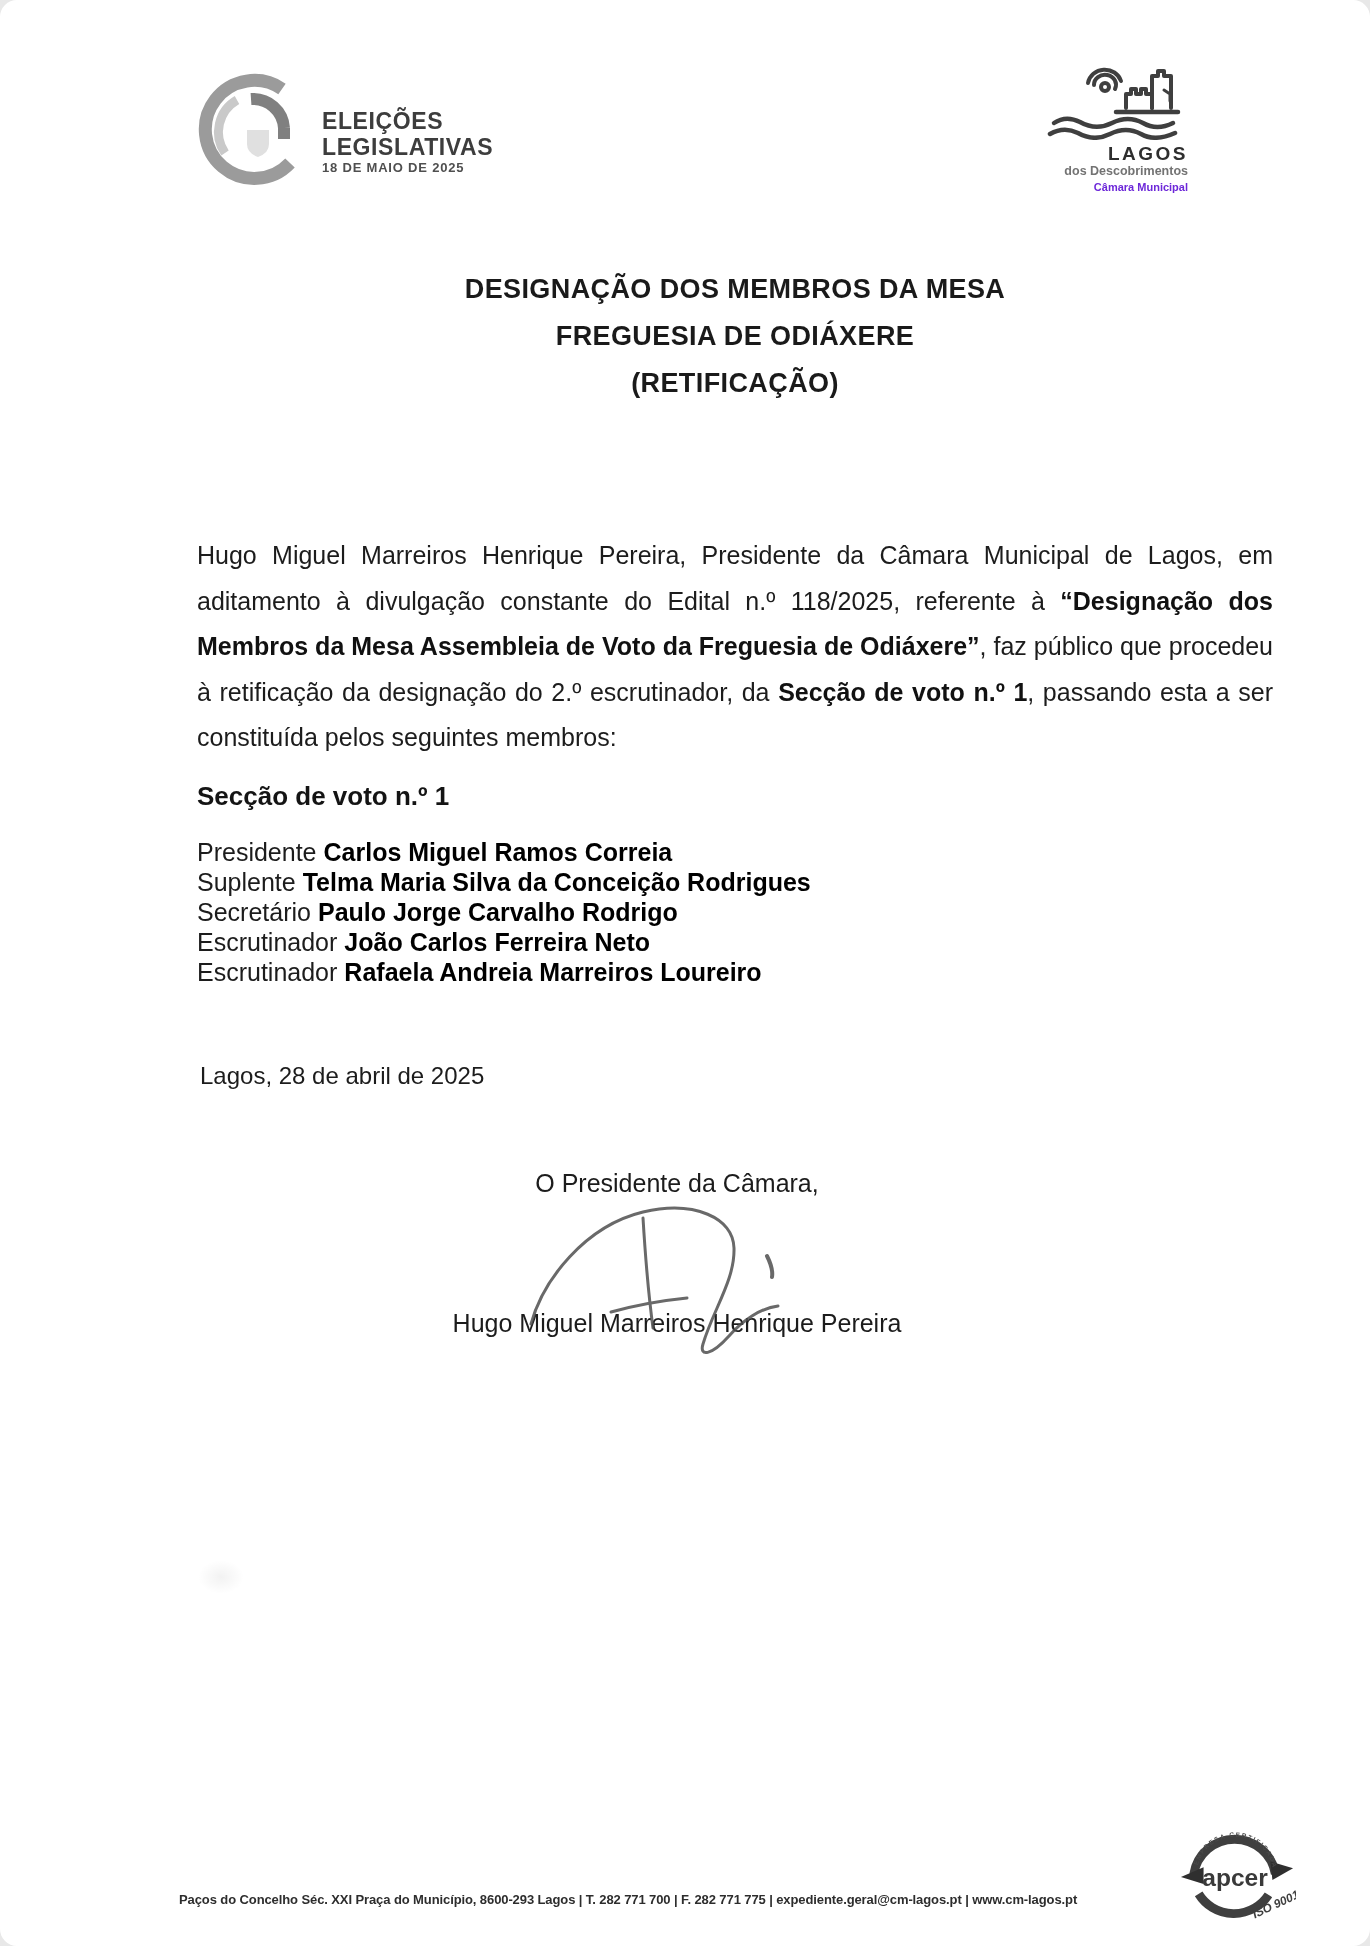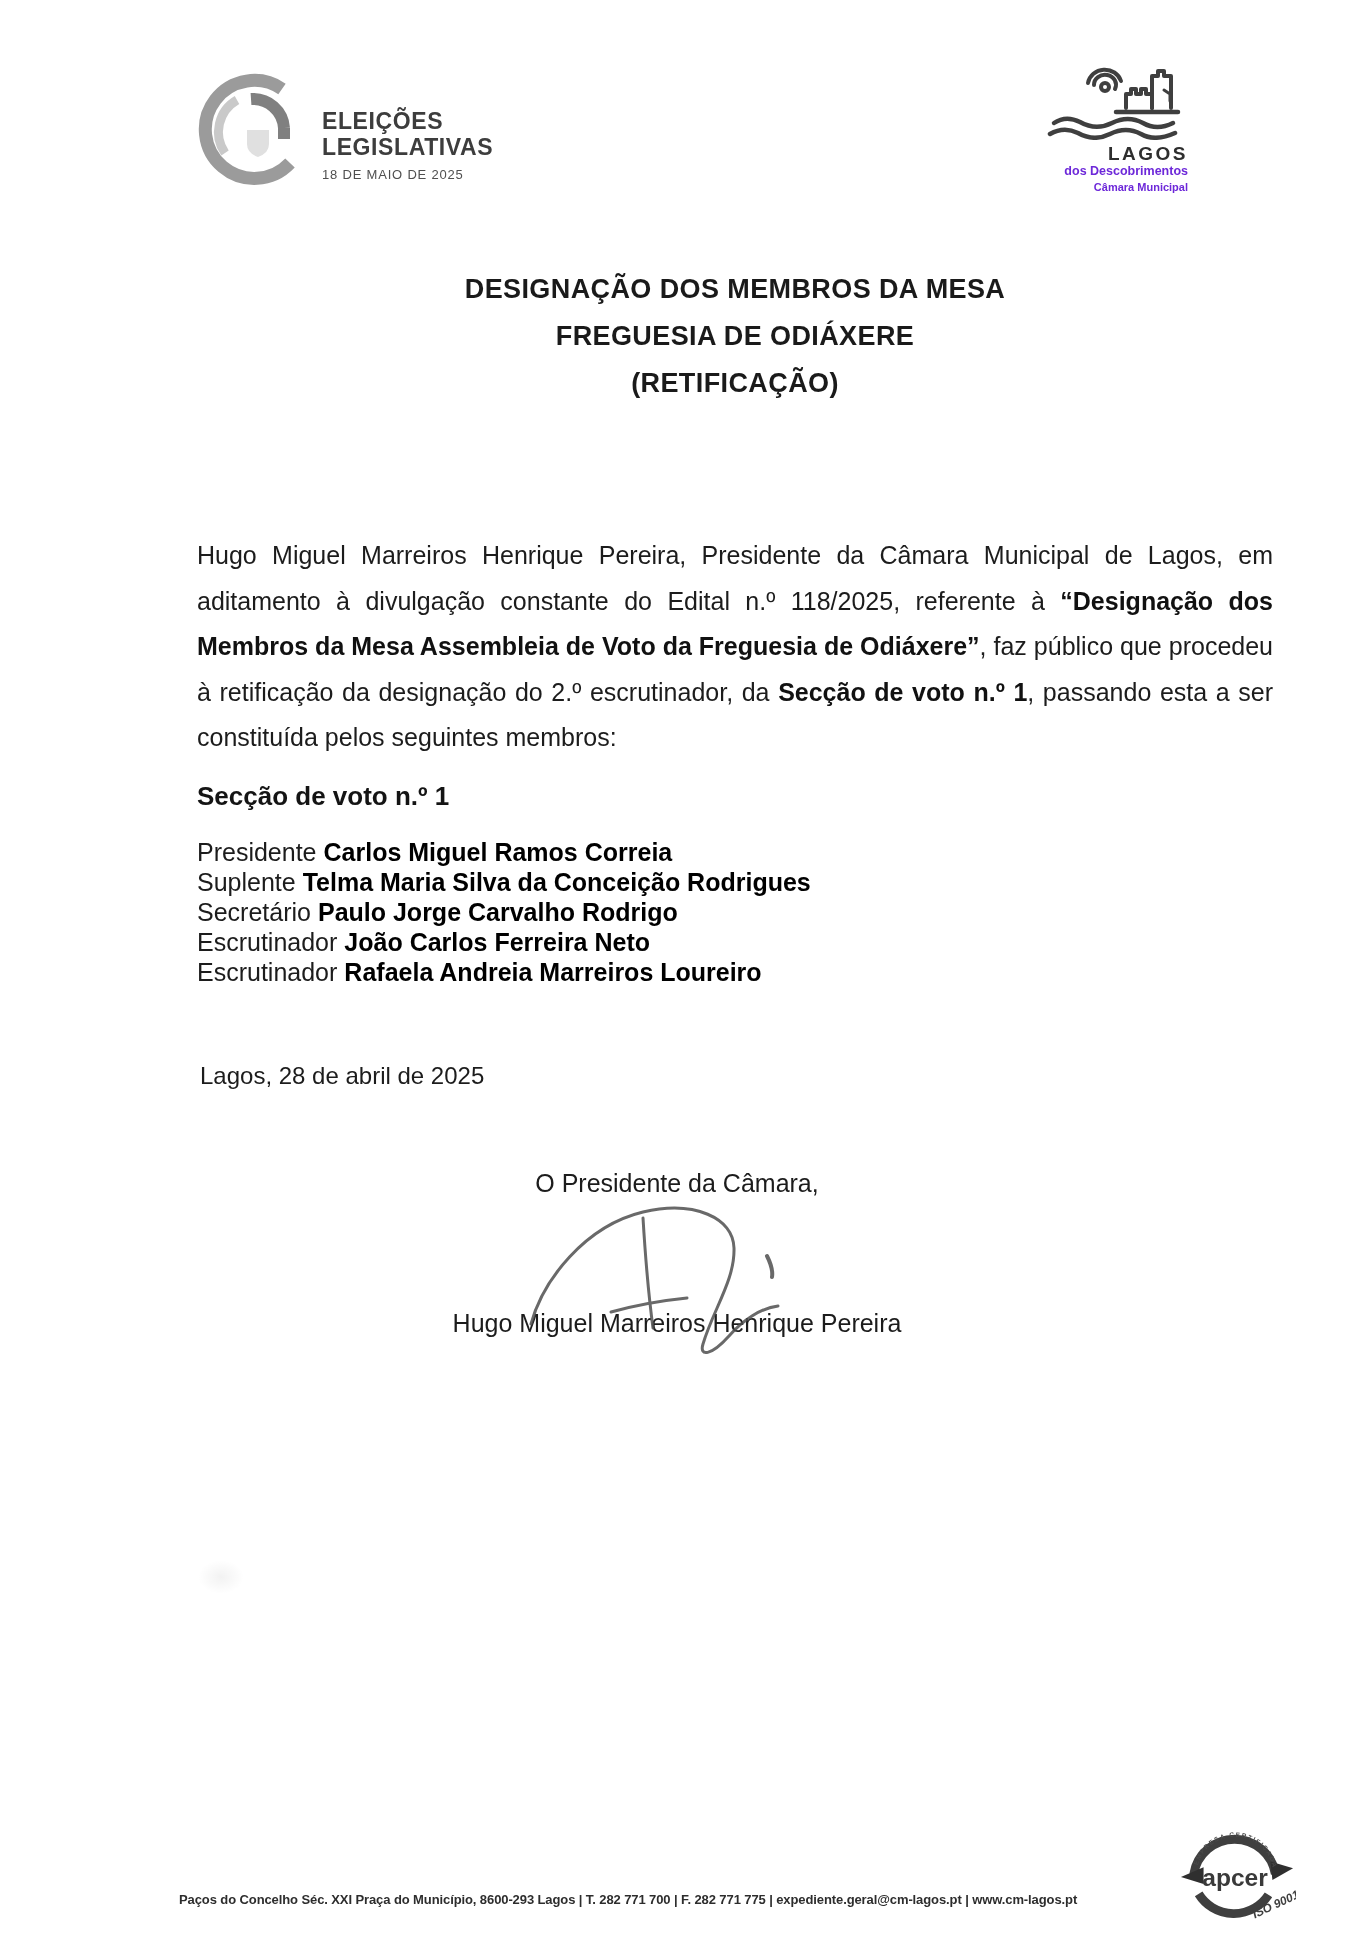--- a/index.html
+++ b/index.html
@@ -4,38 +4,39 @@
 <style>
   html,body{margin:0;padding:0;background:#e8e8e8;}
   .page{
     position:relative;
     width:1370px;height:1946px;
     margin:0 auto;
     background:#ffffff;
     font-family:"Liberation Sans","DejaVu Sans",sans-serif;
     color:#1c1c1c;
     overflow:hidden;
+    border-radius:17px;
   }
   .abs{position:absolute;}
 
   
   .elections-logo{left:195px;top:68px;display:flex;}
   .elections-text{padding-top:40px;margin-left:2px;}
   .el-line1,.el-line2{
     font-size:23px;font-weight:bold;color:#3d3d3d;
     letter-spacing:.6px;line-height:26px;
   }
   .el-line3{
-    font-size:13px;font-weight:normal;color:#4f4f4f;
-    letter-spacing:.8px;margin-top:7px;
+    font-size:13px;font-weight:bold;color:#4f4f4f;
+    letter-spacing:.8px;
   }
   .lagos-logo{left:1020px;top:60px;width:170px;}
   .lagos-text{text-align:right;padding-right:2px;}
   .lg-name{font-size:19px;font-weight:bold;color:#2e2e2e;letter-spacing:2.5px;line-height:19px;}
-  .lg-sub1{font-size:12.5px;font-weight:bold;color:#6d28d9;line-height:15px;margin-top:1px;}
+  .lg-sub1{font-size:12.5px;font-weight:bold;color:#737373;line-height:15px;margin-top:1px;}
   .lg-sub2{font-size:11px;font-weight:bold;color:#6d28d9;line-height:15px;margin-top:1px;}
 
   
   .title-block{
     left:197px;top:266px;width:1076px;
     text-align:center;font-weight:bold;
     font-size:27px;line-height:47px;letter-spacing:.4px;
     color:#1a1a1a;
   }
 

